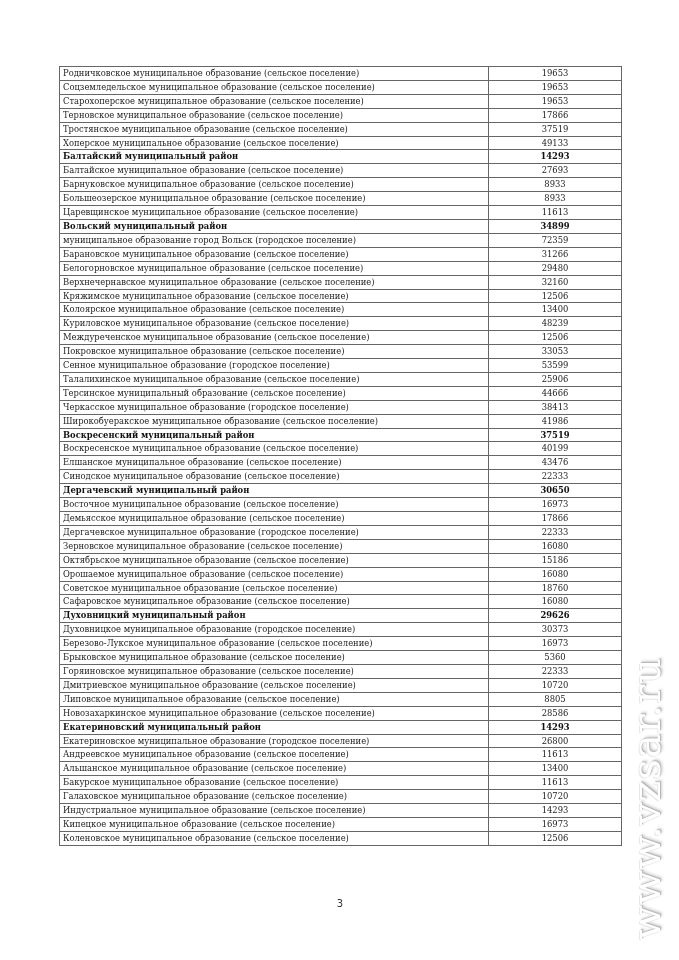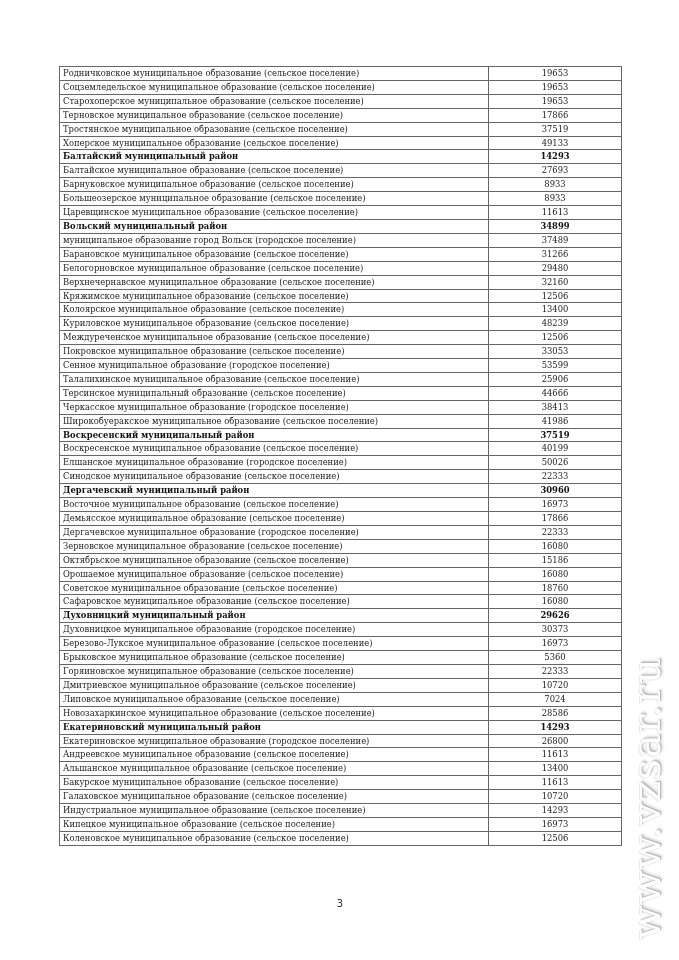--- a/index.html
+++ b/index.html
@@ -87,21 +87,21 @@
         <tr>
           <td>Царевщинское муниципальное образование (сельское поселение)</td>
           <td class="val">11613</td>
         </tr>
         <tr class="bold">
           <td>Вольский муниципальный район</td>
           <td class="val">34899</td>
         </tr>
         <tr>
           <td>муниципальное образование город Вольск (городское поселение)</td>
-          <td class="val">37489</td>
+          <td class="val">72359</td>
         </tr>
         <tr>
           <td>Барановское муниципальное образование (сельское поселение)</td>
           <td class="val">31266</td>
         </tr>
         <tr>
           <td>Белогорновское муниципальное образование (сельское поселение)</td>
           <td class="val">29480</td>
         </tr>
         <tr>
@@ -150,30 +150,30 @@
         </tr>
         <tr class="bold">
           <td>Воскресенский муниципальный район</td>
           <td class="val">37519</td>
         </tr>
         <tr>
           <td>Воскресенское муниципальное образование (сельское поселение)</td>
           <td class="val">40199</td>
         </tr>
         <tr>
-          <td>Елшанское муниципальное образование (городское поселение)</td>
-          <td class="val">50026</td>
+          <td>Елшанское муниципальное образование (сельское поселение)</td>
+          <td class="val">43476</td>
         </tr>
         <tr>
           <td>Синодское муниципальное образование (сельское поселение)</td>
           <td class="val">22333</td>
         </tr>
         <tr class="bold">
           <td>Дергачевский муниципальный район</td>
-          <td class="val">30960</td>
+          <td class="val">30650</td>
         </tr>
         <tr>
           <td>Восточное муниципальное образование (сельское поселение)</td>
           <td class="val">16973</td>
         </tr>
         <tr>
           <td>Демьясское муниципальное образование (сельское поселение)</td>
           <td class="val">17866</td>
         </tr>
         <tr>
@@ -219,21 +219,21 @@
         <tr>
           <td>Горяиновское муниципальное образование (сельское поселение)</td>
           <td class="val">22333</td>
         </tr>
         <tr>
           <td>Дмитриевское муниципальное образование (сельское поселение)</td>
           <td class="val">10720</td>
         </tr>
         <tr>
           <td>Липовское муниципальное образование (сельское поселение)</td>
-          <td class="val">7024</td>
+          <td class="val">8805</td>
         </tr>
         <tr>
           <td>Новозахаркинское муниципальное образование (сельское поселение)</td>
           <td class="val">28586</td>
         </tr>
         <tr class="bold">
           <td>Екатериновский муниципальный район</td>
           <td class="val">14293</td>
         </tr>
         <tr>

